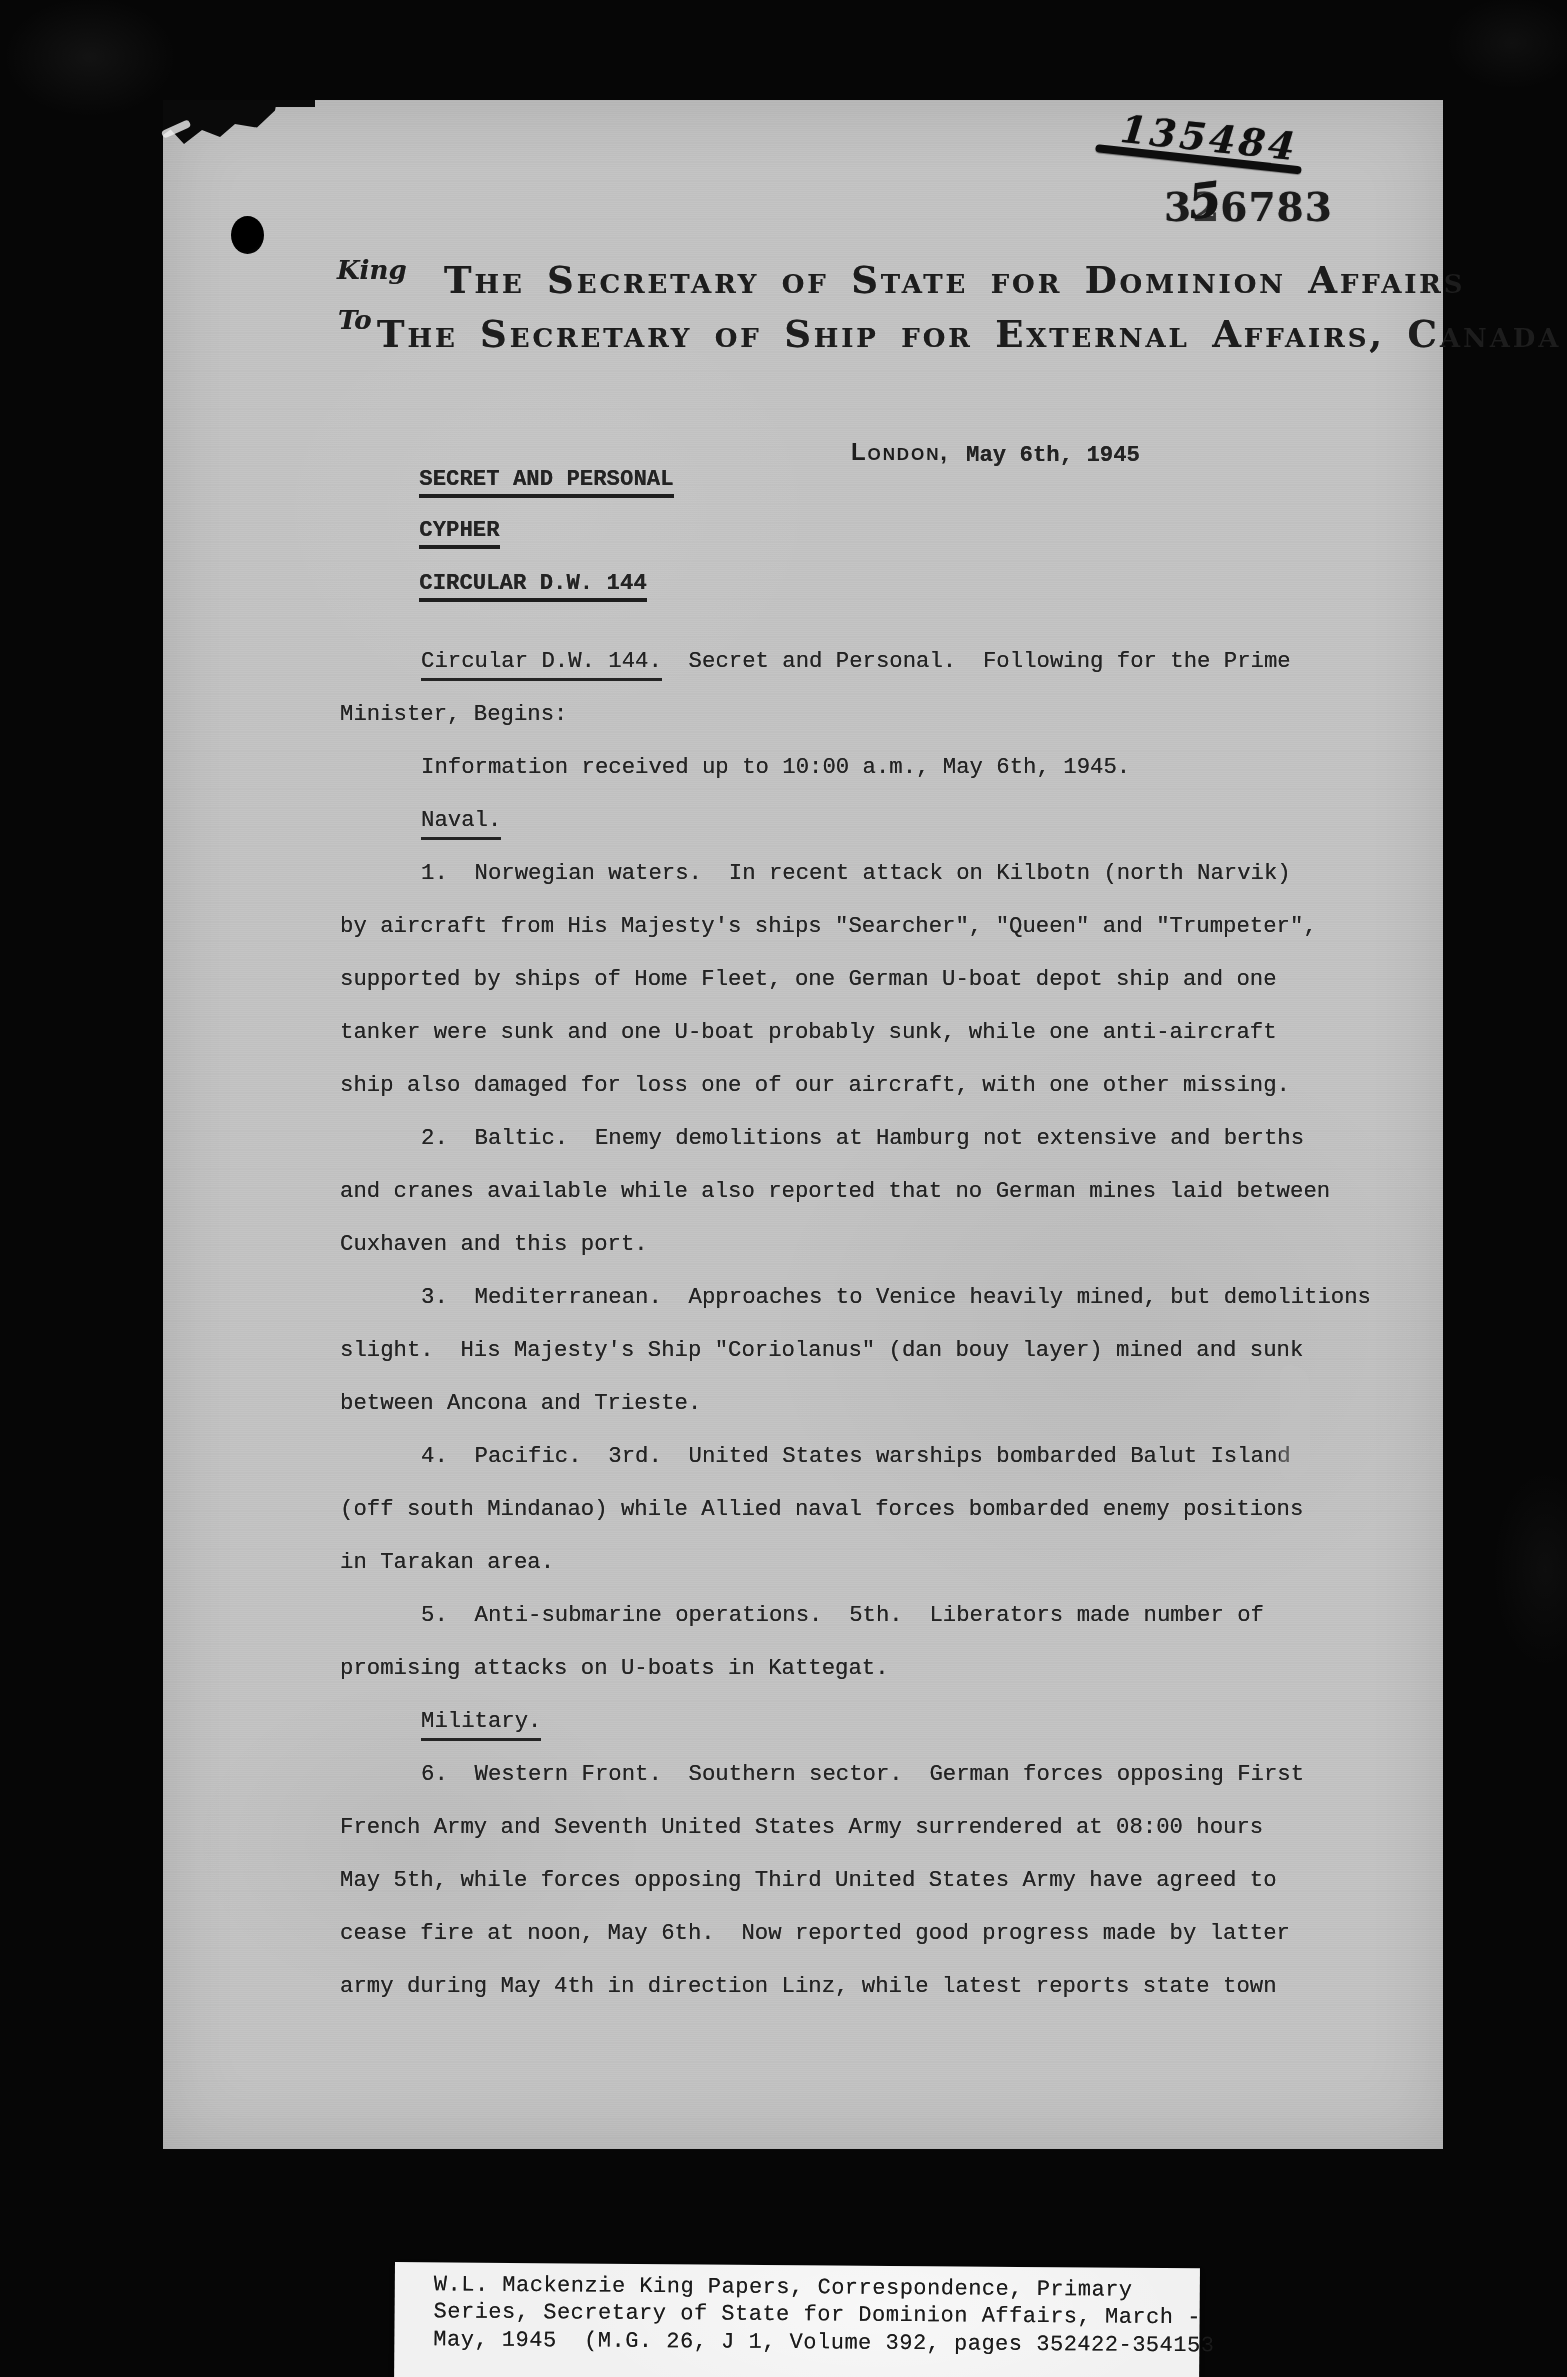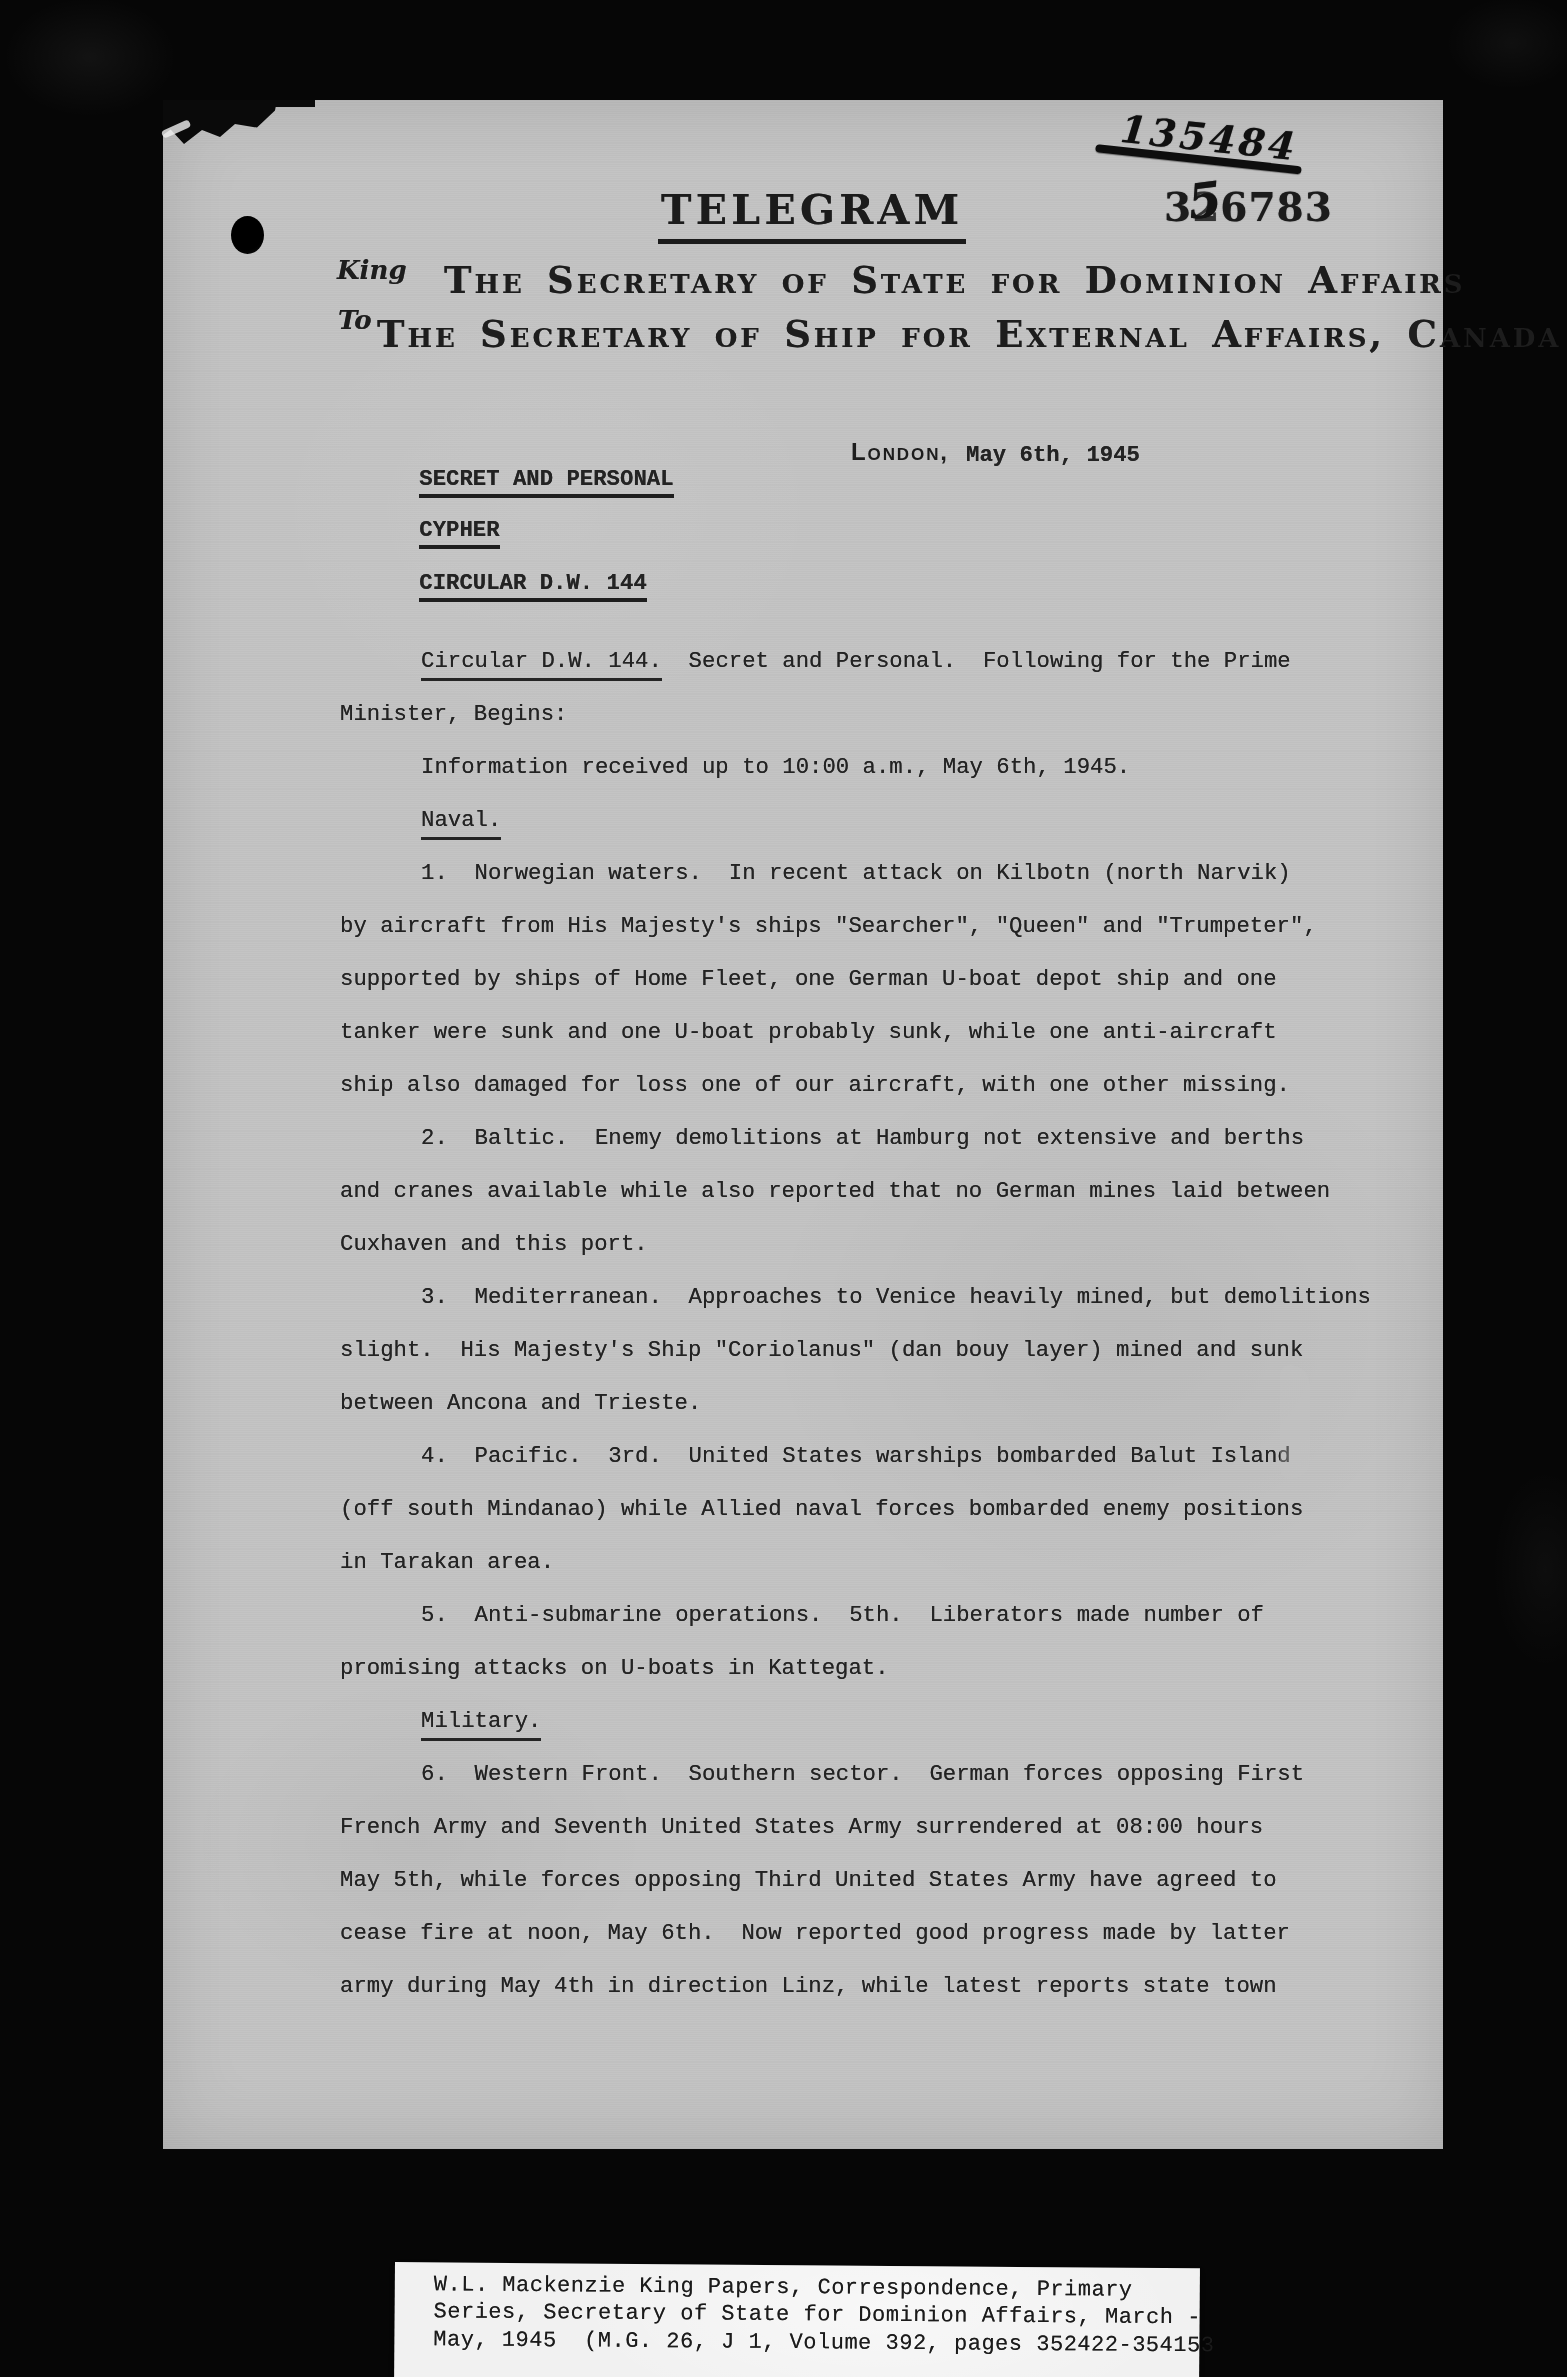--- a/index.html
+++ b/index.html
@@ -90,21 +90,20 @@
     <div class="glint"></div>
     <div class="hole"></div>
 
     <div class="hand-number">135484</div>
     <div class="hand-underline"></div>
 
     <div class="stamp-number">
       <span>3</span><span class="overwrap"><span class="printed">2</span><span class="hand5">5</span></span><span>6783</span>
     </div>
 
-    <div class="telegram">TELEGRAM</div>
 
     <div class="lh-label" style="left:174px;top:155px;">King</div>
     <div class="lh-value" style="left:281px;top:158px;">The Secretary of State for Dominion Affairs</div>
     <div class="lh-label" style="left:175px;top:205px;">To</div>
     <div class="lh-value" style="left:214px;top:212px;">The Secretary of Ship for External Affairs, Canada</div>
 
     <div class="tw cls" style="top:340px;">
       <span class="u">SECRET AND PERSONAL</span>
     </div>
     <div class="city">London,</div>

